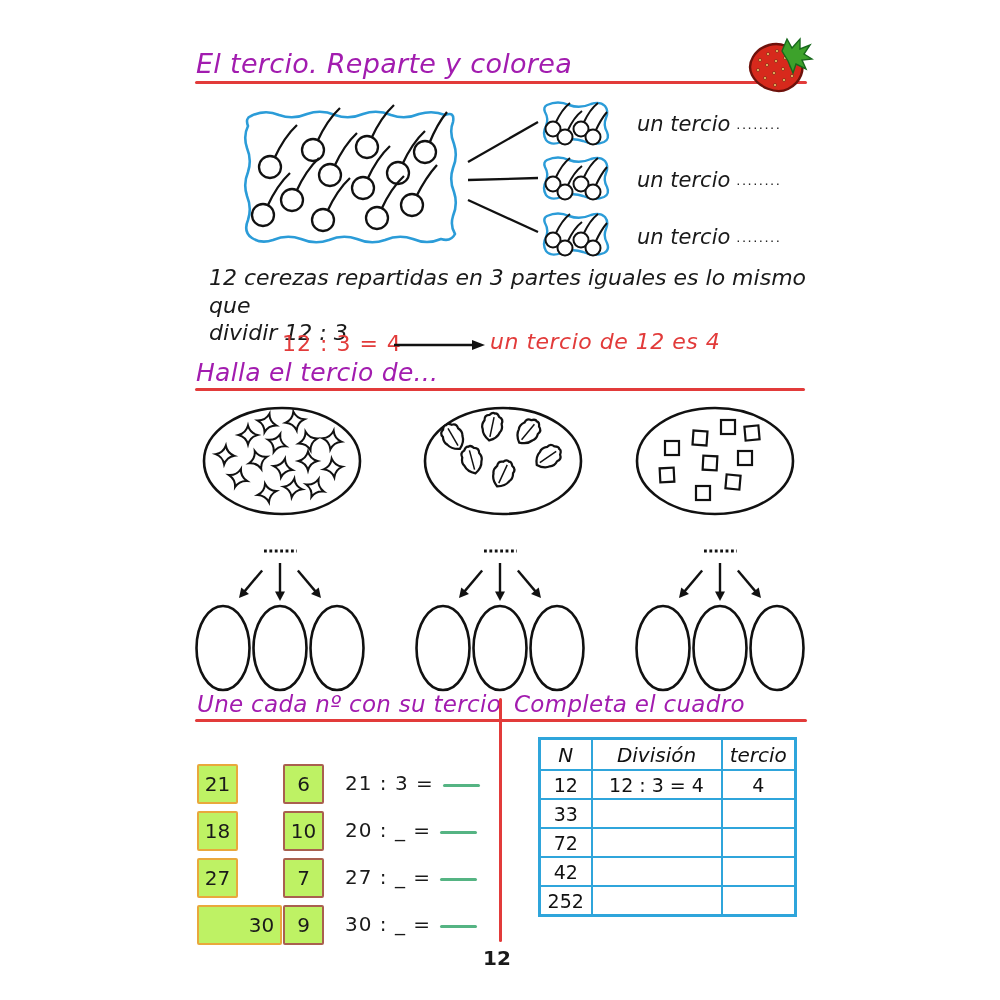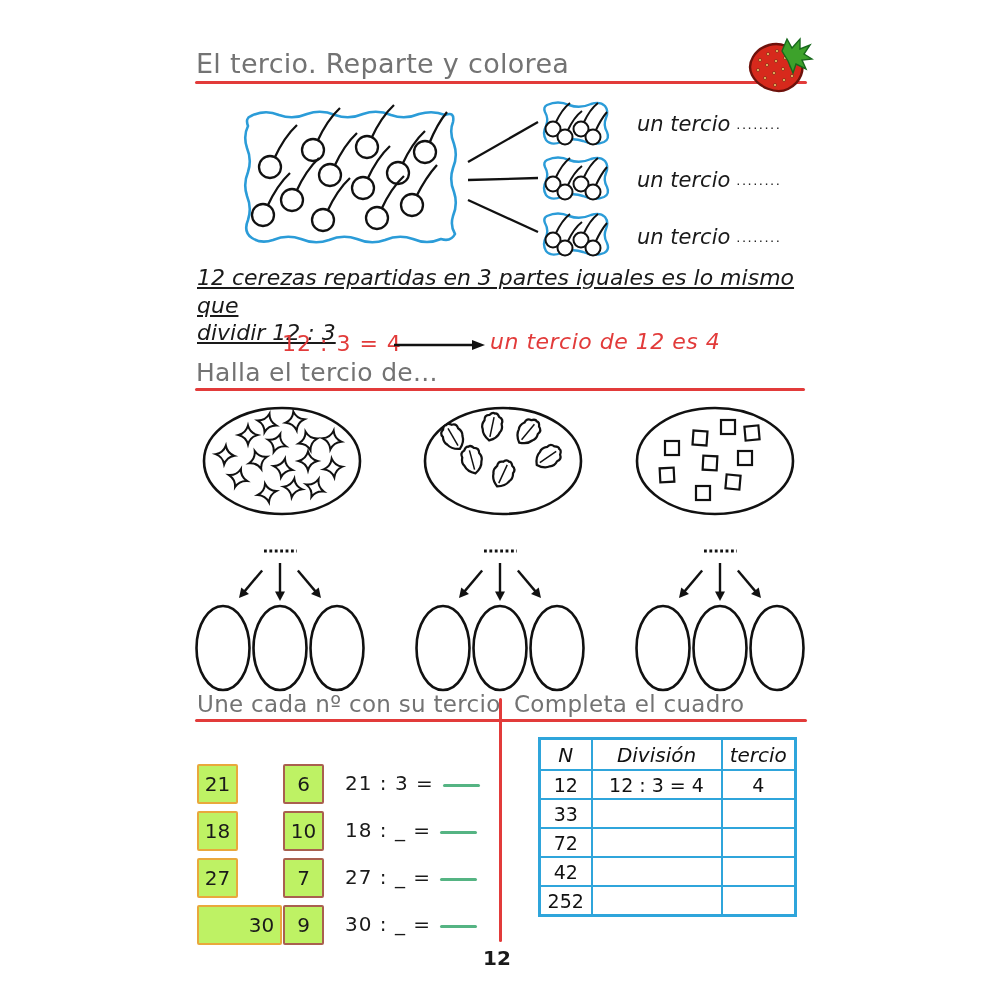--- a/index.html
+++ b/index.html
@@ -1,19 +1,19 @@
 <!DOCTYPE html>
 <html><head>
 <meta charset="utf-8">
 <style>
   html,body{margin:0;padding:0;background:#ffffff;}
   .page{position:relative;width:1000px;height:1000px;background:#ffffff;
         font-family:"DejaVu Sans",sans-serif;color:#1a1a1a;overflow:hidden;}
   .abs{position:absolute;}
-  .heading{color:#737373;letter-spacing:.3px;text-align:right;}
+  .heading{color:#a21caf;font-style:italic;letter-spacing:.3px;text-align:right;}
   .rule{position:absolute;background:#e23b3a;height:3px;border-radius:2px;}
   .vrule{position:absolute;background:#e23b3a;width:3px;border-radius:2px;}
   .title{font-size:27px;}
   .h2{font-size:25px;}
   .h3{font-size:23px;}
   .para{font-size:22px;font-style:italic;line-height:1.25;}
   .red{color:#e23b3a;}
   .formula{font-size:22px;letter-spacing:1px;}
   .result{font-size:22px;font-style:italic;letter-spacing:.5px;}
   .untercio{font-size:21px;font-style:italic;white-space:nowrap;}
@@ -193,21 +193,21 @@
             </g>
         </g>
       </g>
     </g>
   </svg>
 
   <div class="abs untercio" style="left:637px;top:112px;"><span>un tercio</span><span class="dots">........</span></div>
   <div class="abs untercio" style="left:637px;top:168px;"><span>un tercio</span><span class="dots">........</span></div>
   <div class="abs untercio" style="left:637px;top:225px;"><span>un tercio</span><span class="dots">........</span></div>
 
-  <div class="abs para" style="left:197px;top:264px;width:620px;text-decoration:underline;">
+  <div class="abs para" style="left:209px;top:264px;width:620px;">
     <div>12 cerezas repartidas en 3 partes iguales es lo mismo que</div>
     <div>dividir 12 : 3</div>
   </div>
 
   <div class="abs red formula" style="left:282px;top:331px;">12 : 3 = 4</div>
   <svg class="abs" style="left:393px;top:337px;" width="92" height="16" viewBox="0 0 92 16">
     <line x1="1" y1="8" x2="80" y2="8" stroke="#111" stroke-width="2.4"></line>
     <polygon points="79,3 92,8 79,13" fill="#111"></polygon>
   </svg>
   <div class="abs red result" style="left:490px;top:329px;">un tercio de 12 es 4</div>
@@ -351,21 +351,21 @@
   <div class="numcard ycard" style="left:197px;top:811px;">18</div>
   <div class="numcard ycard" style="left:197px;top:858px;">27</div>
   <div class="numcard ycard" style="left:197px;top:905px;padding-left:44px;">30</div>
 
   <div class="numcard bcard" style="left:283px;top:764px;">6</div>
   <div class="numcard bcard" style="left:283px;top:811px;">10</div>
   <div class="numcard bcard" style="left:283px;top:858px;">7</div>
   <div class="numcard bcard" style="left:283px;top:905px;">9</div>
 
   <div class="eq" style="left:345px;top:771px;"><span>21 : 3 =</span><span class="ansline"></span></div>
-  <div class="eq" style="left:345px;top:818px;"><span>18 : _ =</span><span class="ansline"></span></div>
+  <div class="eq" style="left:345px;top:818px;"><span>20 : _ =</span><span class="ansline"></span></div>
   <div class="eq" style="left:345px;top:865px;"><span>27 : _ =</span><span class="ansline"></span></div>
   <div class="eq" style="left:345px;top:912px;"><span>30 : _ =</span><span class="ansline"></span></div>
 
   <table class="cuadro">
     <colgroup>
         <col style="width:52px">
         <col style="width:130px">
         <col style="width:74px">
       </colgroup>
     <tbody>

